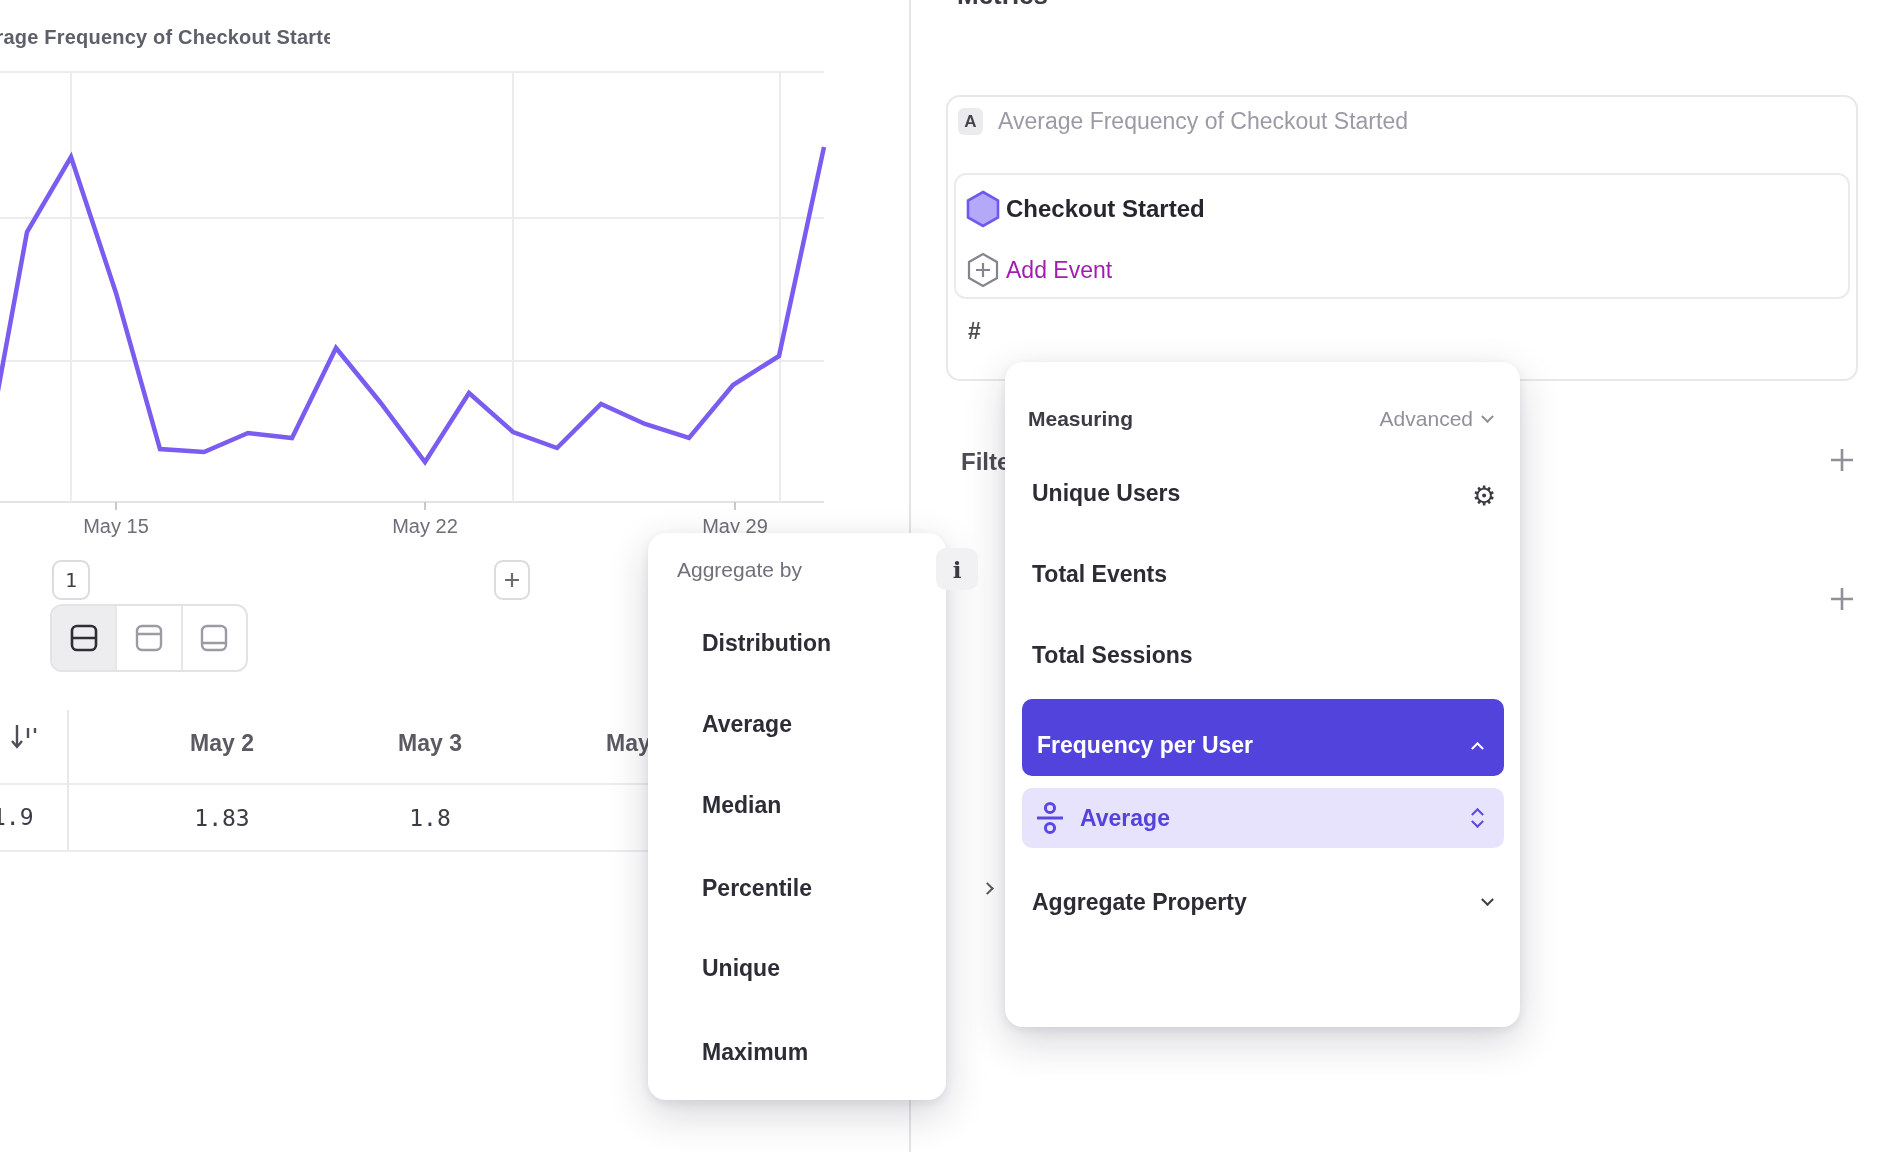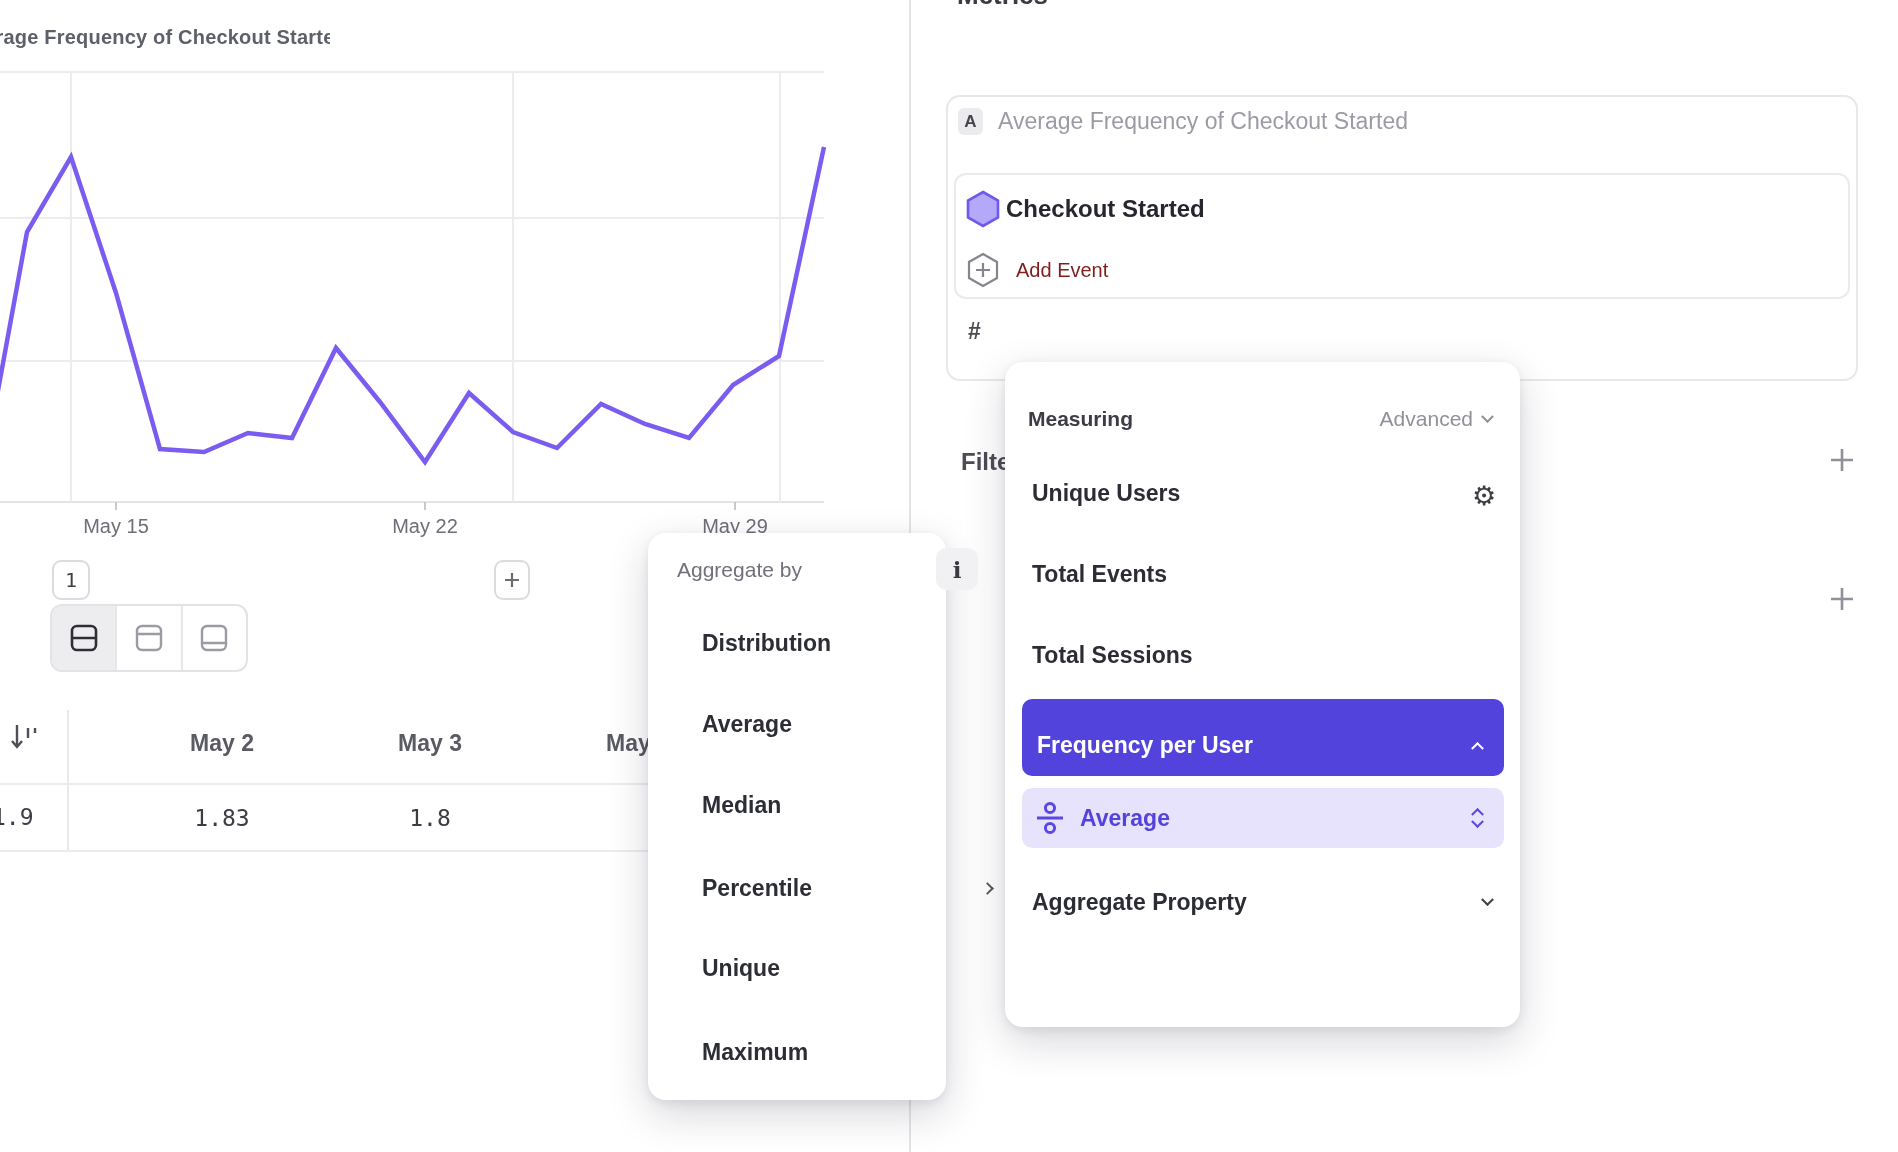--- a/index.html
+++ b/index.html
@@ -44,21 +44,21 @@
   #add-breakdown{left:1829px;top:586px;z-index:2;}
 
   #metric-card{left:946px;top:95px;width:912px;height:286px;box-sizing:border-box;
     border:2px solid #e8e8ec;border-radius:14px;background:#fff;z-index:1;}
   #metric-letter{left:10px;top:11px;width:25px;height:27px;background:#ebebee;border-radius:6px;
     font-size:17px;font-weight:700;color:#43434b;display:flex;align-items:center;justify-content:center;}
   #metric-placeholder{left:50px;top:11px;height:27px;line-height:27px;font-size:23px;color:#9b9ba6;}
   #event-card{left:6px;top:60px;width:896px;height:126px;box-sizing:border-box;
     border:2px solid #ebebee;border-radius:12px;background:#fff;margin-top:16px;}
   #event-name{left:50px;top:17px;height:34px;line-height:34px;font-size:24px;font-weight:700;color:#26262e;}
-  #add-event-label{left:60px;top:80px;height:30px;line-height:30px;font-size:20px;font-weight:500;color:#7f1d1d;}
+  #add-event-label{left:50px;top:80px;height:30px;line-height:30px;font-size:23px;font-weight:500;color:#a21caf;}
   #hash-symbol{left:20px;top:218px;height:32px;line-height:32px;font-size:23px;font-weight:600;color:#4b4b52;}
   #measure-pill{left:51px;top:203px;width:348px;height:60px;background:#e5e1fc;border-radius:9px;
     display:flex;align-items:center;gap:14px;padding:0 20px 0 24px;box-sizing:border-box;
     font-size:23px;font-weight:600;color:#5847d8;}
 
   
   .chev{display:inline-block;width:10px;height:10px;border-right:2.6px solid currentColor;
     border-bottom:2.6px solid currentColor;}
   .chev.down{transform:rotate(45deg) translate(-2px,-2px);}
   .chev.up{transform:rotate(-135deg) translate(-2px,-2px);}

